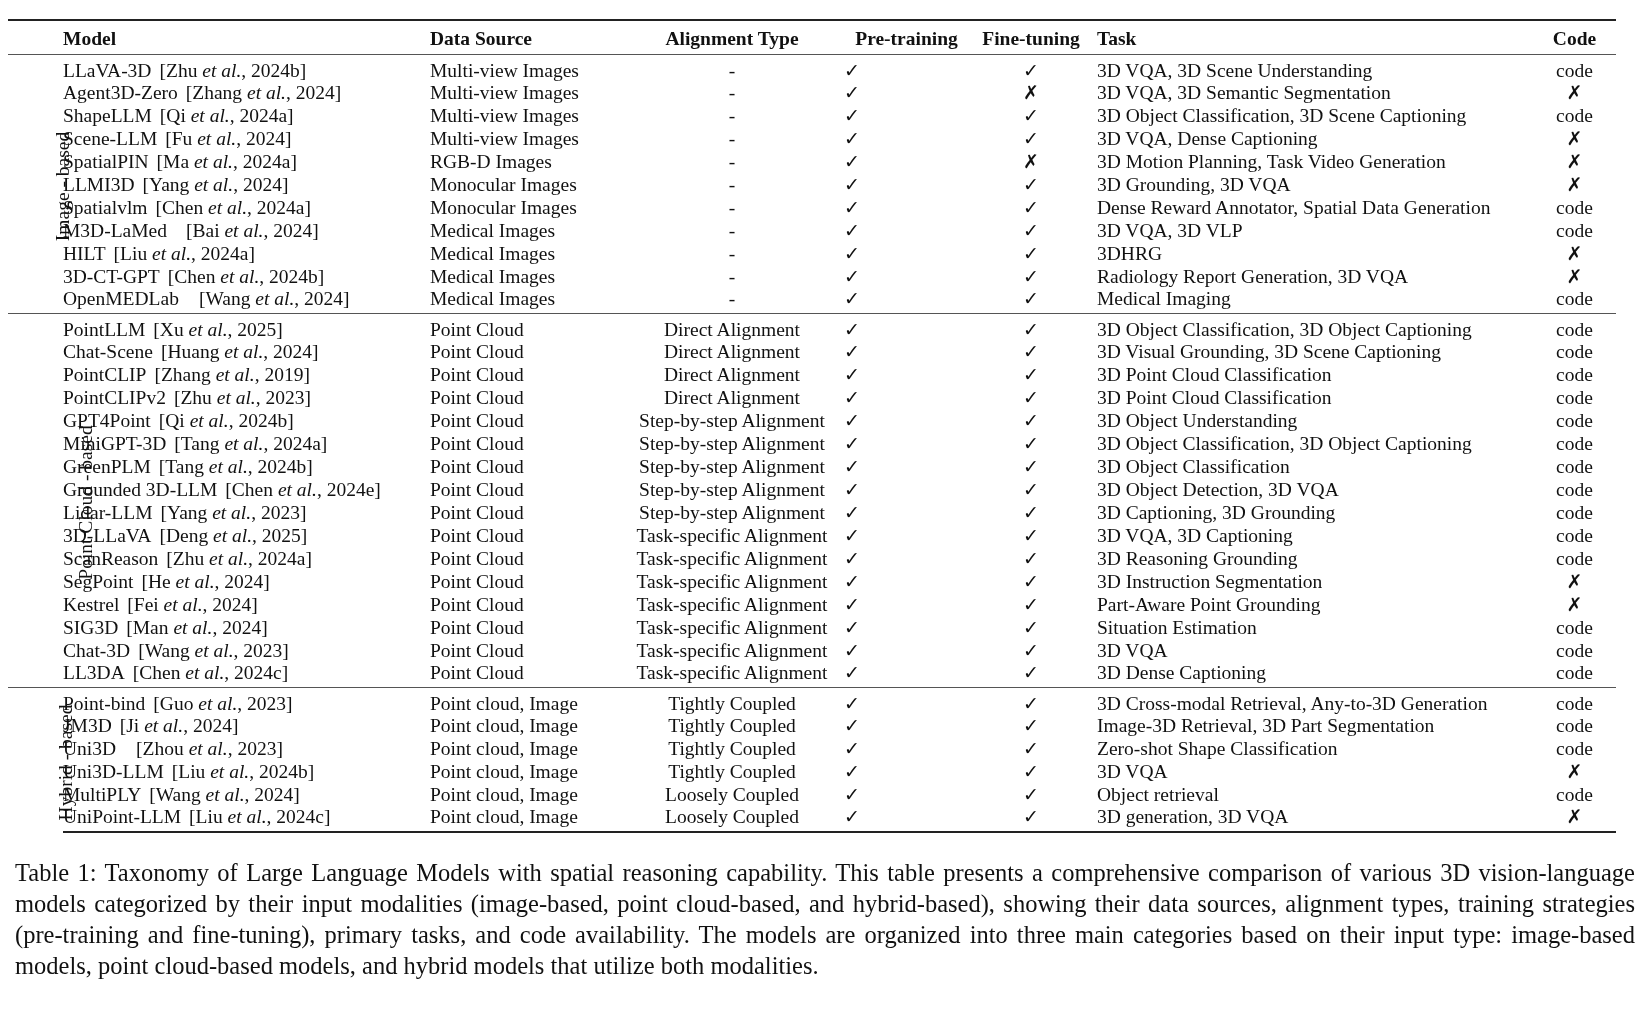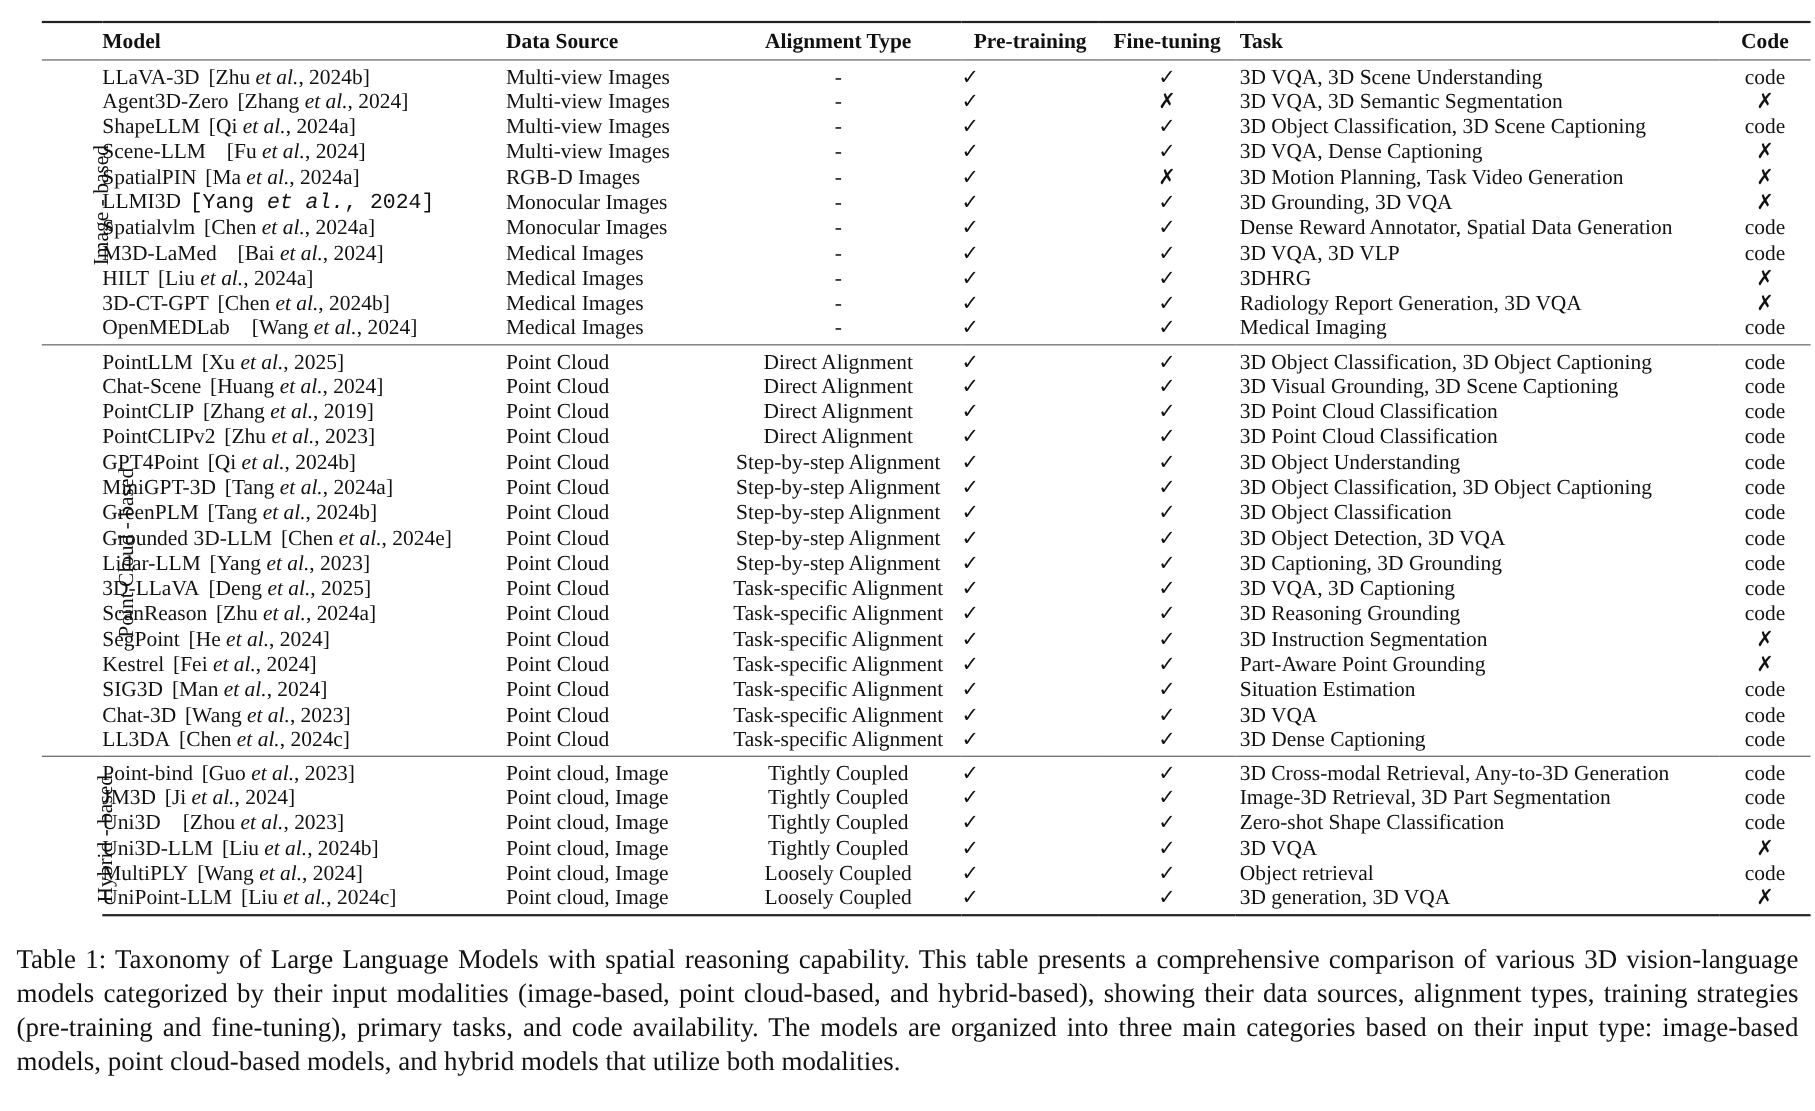--- a/index.html
+++ b/index.html
@@ -17,21 +17,21 @@
     }
     #page {
       position: absolute;
       left: 0;
       top: 0;
       width: 1650px;
       height: 1010px;
     }
     table.tax {
       position: absolute;
-      left: 38px;
+      left: 8px;
       top: 19px;
       width: 1608px;
       border-collapse: collapse;
       table-layout: fixed;
       font-size: 19.5px;
       line-height: 21px;
     }
     table.tax th, table.tax td {
       padding: 0;
       white-space: nowrap;
@@ -143,39 +143,39 @@
         <tr class="datarow">
           <td class="c-model"><span>ShapeLLM</span><span style="margin-left: 8px;"><span>[</span><span>Qi</span><span> </span><span class="cite-etal">et al.</span><span>, </span><span>2024a</span><span>]</span></span></td>
           <td class="c-src">Multi-view Images</td>
           <td class="c-align">-</td>
           <td class="c-pre"><span class="mark">✓</span></td>
           <td class="c-fine"><span class="mark">✓</span></td>
           <td class="c-task">3D Object Classification, 3D Scene Captioning</td>
           <td class="c-code"><span class="">code</span></td>
         </tr>
         <tr class="datarow">
-          <td class="c-model"><span>Scene-LLM</span><span style="margin-left: 19px;"><span>[</span><span>Fu</span><span> </span><span class="cite-etal">et al.</span><span>, </span><span>2024</span><span>]</span></span></td>
+          <td class="c-model"><span>Scene-LLM</span><span style="margin-left: 8px;"><span>[</span><span>Fu</span><span> </span><span class="cite-etal">et al.</span><span>, </span><span>2024</span><span>]</span></span></td>
           <td class="c-src">Multi-view Images</td>
           <td class="c-align">-</td>
           <td class="c-pre"><span class="mark">✓</span></td>
           <td class="c-fine"><span class="mark">✓</span></td>
           <td class="c-task">3D VQA, Dense Captioning</td>
           <td class="c-code"><span class="mark-cross">✗</span></td>
         </tr>
         <tr class="datarow">
           <td class="c-model"><span>SpatialPIN</span><span style="margin-left: 8px;"><span>[</span><span>Ma</span><span> </span><span class="cite-etal">et al.</span><span>, </span><span>2024a</span><span>]</span></span></td>
           <td class="c-src">RGB-D Images</td>
           <td class="c-align">-</td>
           <td class="c-pre"><span class="mark">✓</span></td>
           <td class="c-fine"><span class="mark-cross">✗</span></td>
           <td class="c-task">3D Motion Planning, Task Video Generation</td>
           <td class="c-code"><span class="mark-cross">✗</span></td>
         </tr>
         <tr class="datarow">
-          <td class="c-model"><span>LLMI3D</span><span style="margin-left: 8px; font-family: Liberation Mono, monospace;"><span>[</span><span>Yang</span><span> </span><span class="cite-etal">et al.</span><span>, </span><span>2024</span><span>]</span></span></td>
+          <td class="c-model"><span>LLMI3D</span><span style="margin-left: 8px;"><span>[</span><span>Yang</span><span> </span><span class="cite-etal">et al.</span><span>, </span><span>2024</span><span>]</span></span></td>
           <td class="c-src">Monocular Images</td>
           <td class="c-align">-</td>
           <td class="c-pre"><span class="mark">✓</span></td>
           <td class="c-fine"><span class="mark">✓</span></td>
           <td class="c-task">3D Grounding, 3D VQA</td>
           <td class="c-code"><span class="mark-cross">✗</span></td>
         </tr>
         <tr class="datarow">
           <td class="c-model"><span>Spatialvlm</span><span style="margin-left: 8px;"><span>[</span><span>Chen</span><span> </span><span class="cite-etal">et al.</span><span>, </span><span>2024a</span><span>]</span></span></td>
           <td class="c-src">Monocular Images</td>

